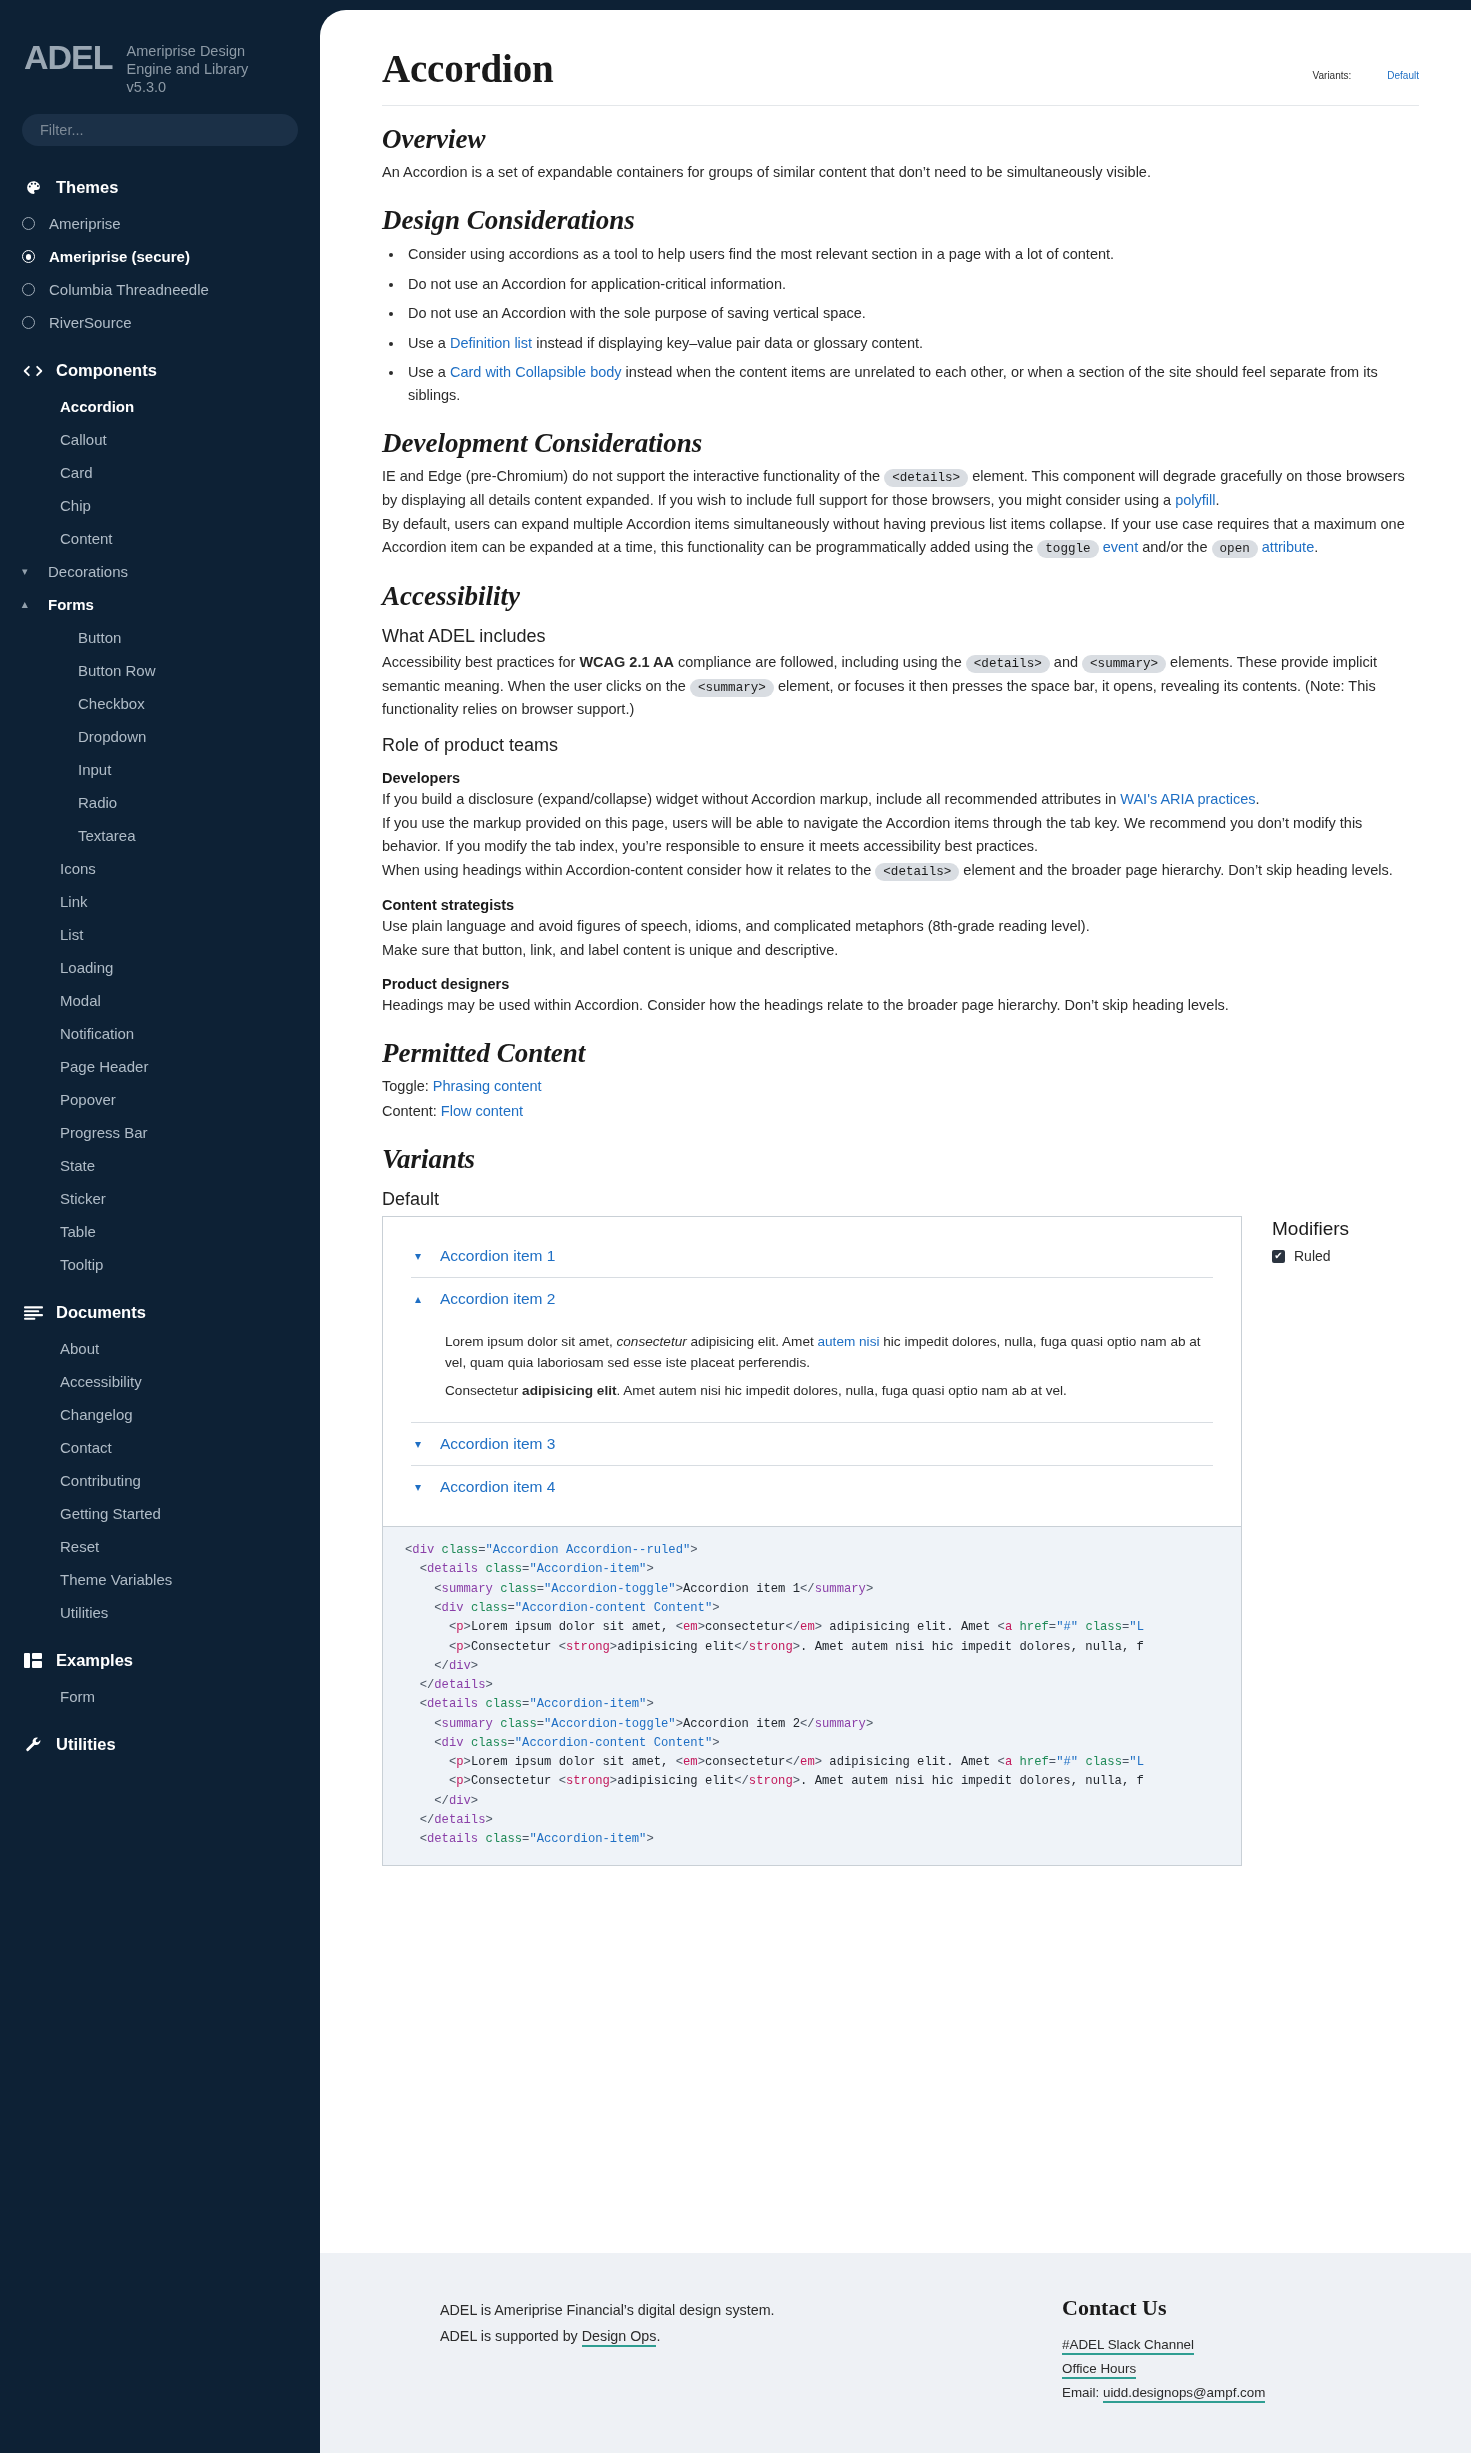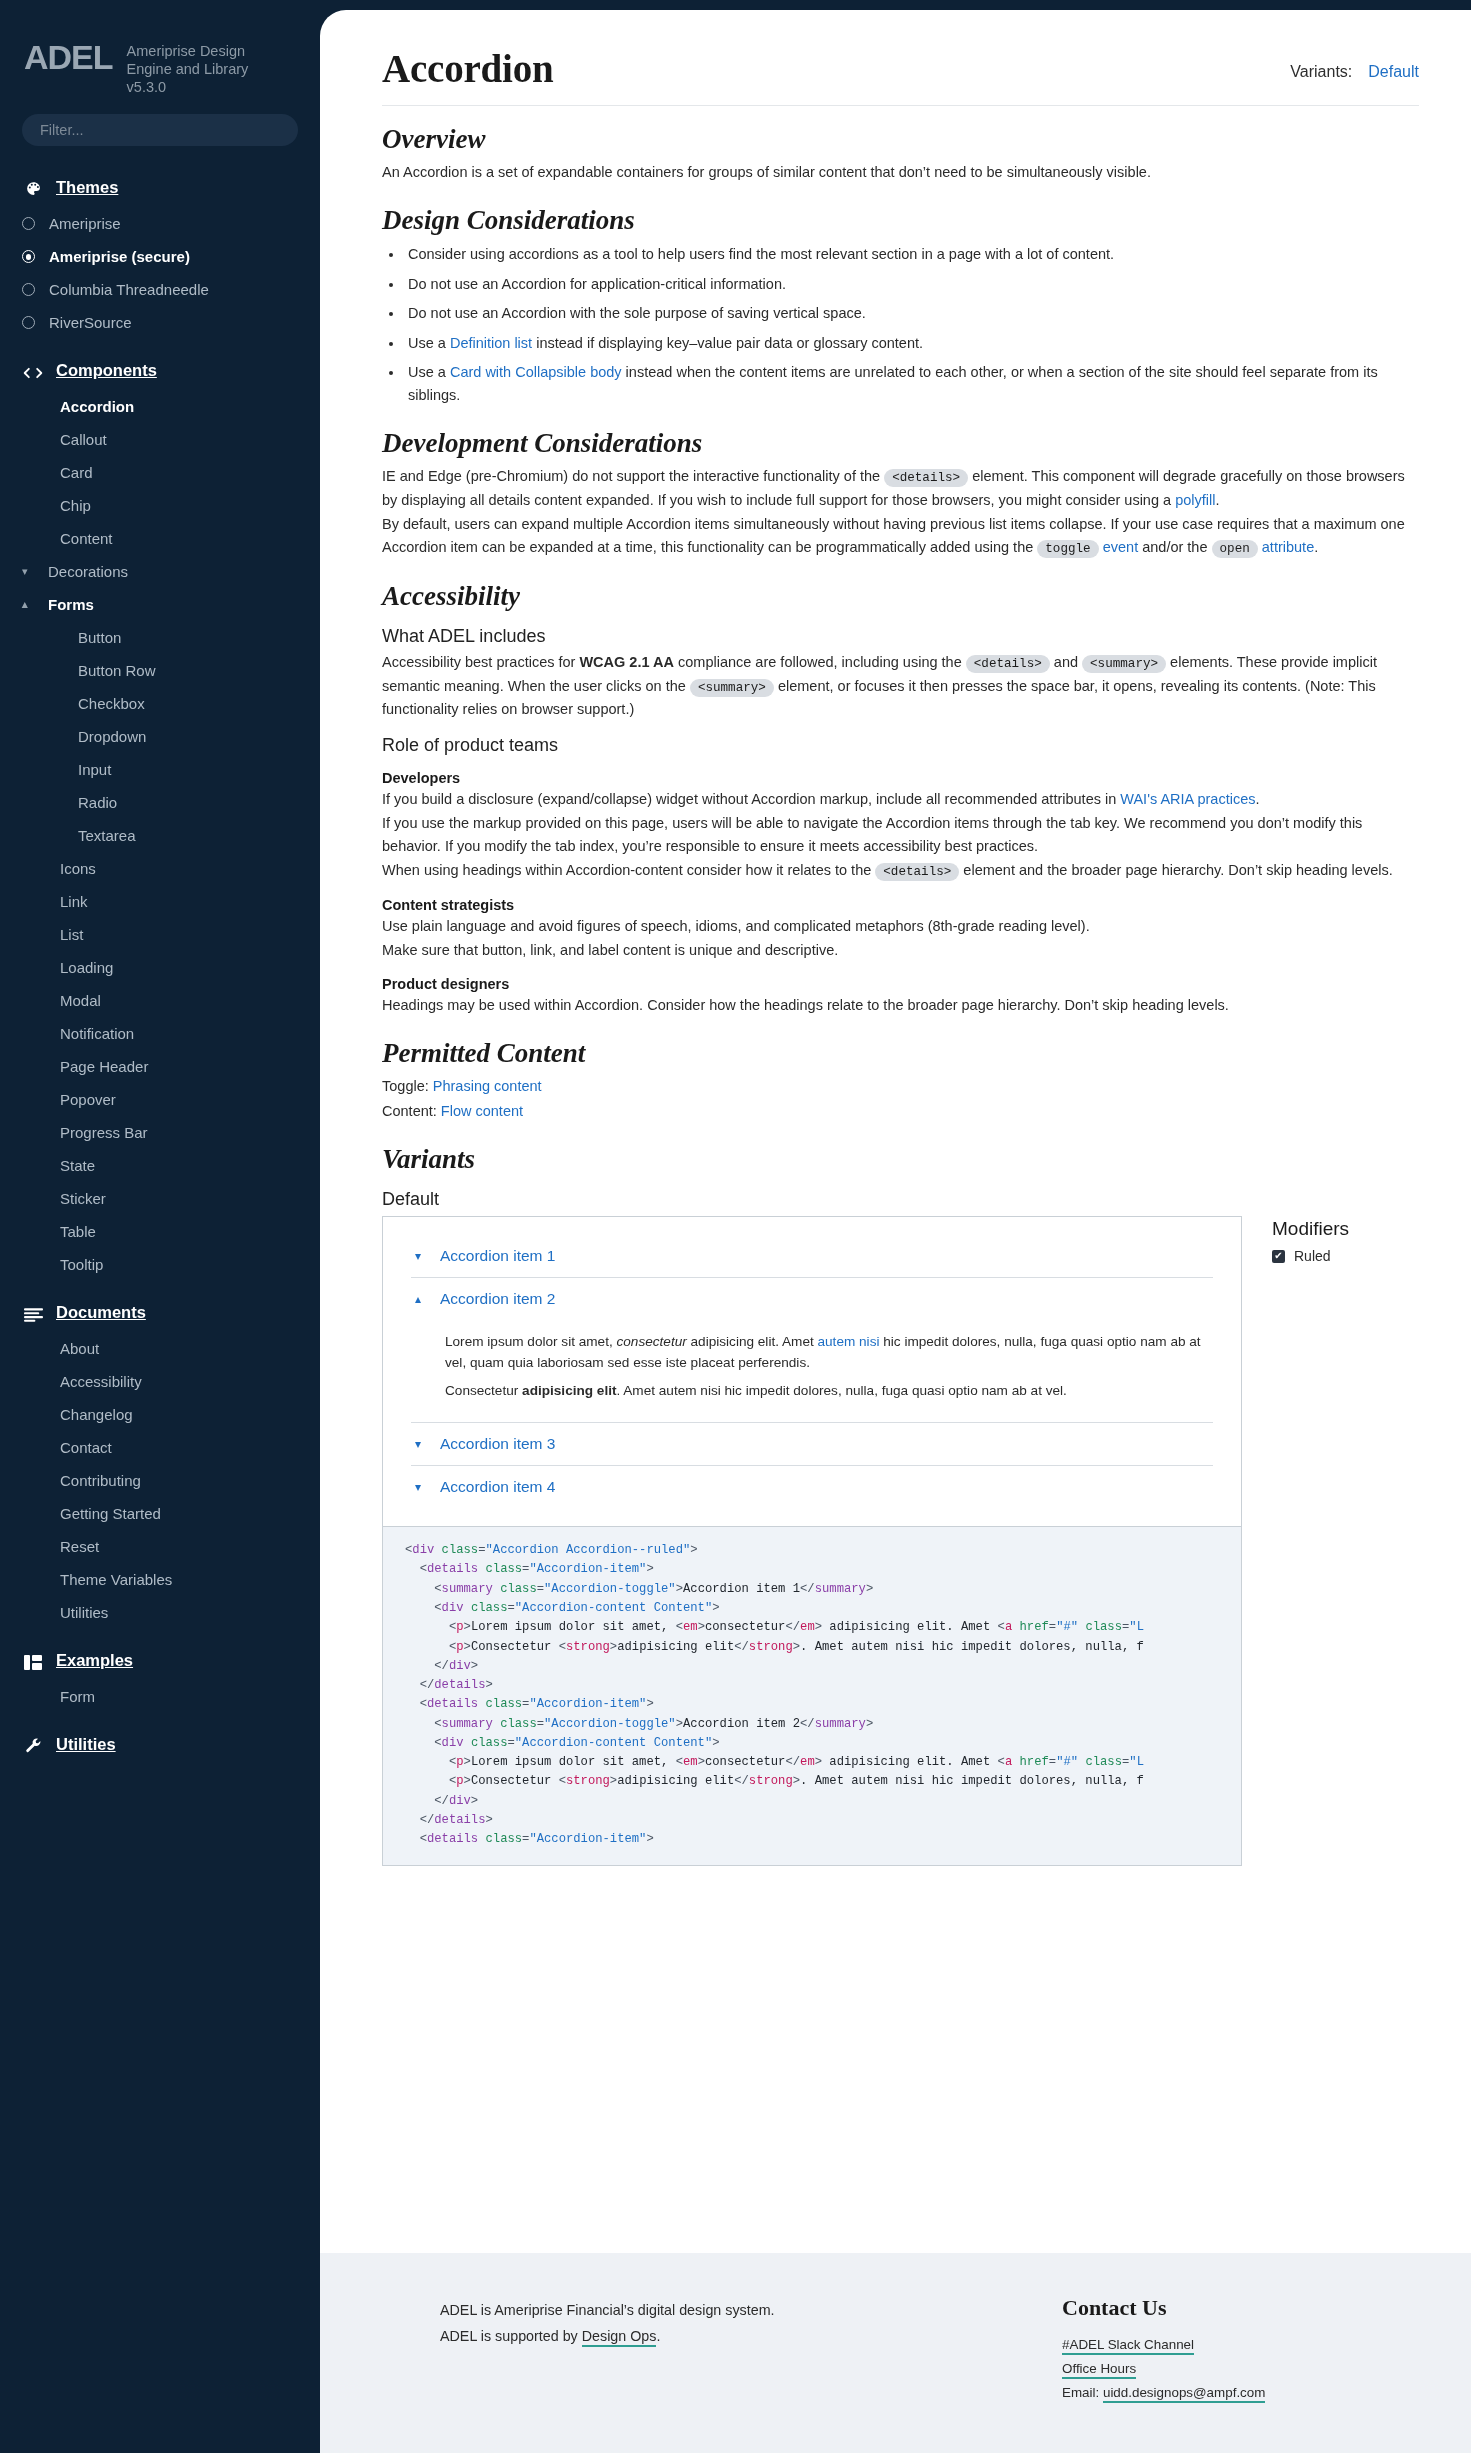--- a/index.html
+++ b/index.html
@@ -48,25 +48,24 @@
     color: #c6d0d9;
     font-size: 14.5px;
     padding: 0 18px;
     outline: none;
     font-family: "Liberation Sans", sans-serif;
   }
   .filter-input::placeholder { color:#7d8a97; }
 
   .nav { padding: 22px 0 40px 0; }
   .nav-group-head {
-    display:flex; align-items:flex-end; gap:12px;
+    display:flex; align-items:center; gap:12px;
     padding: 10px 22px 10px 22px;
     color:#ffffff; font-weight:700; font-size:16.5px;
     cursor:pointer;
-    text-decoration:underline;
   }
   .nav-group-head .gicon { width:22px; display:inline-flex; justify-content:center; }
   .nav-item {
     display:flex; align-items:center;
     padding: 8px 22px 8px 36px;
     font-size: 15px;
     color: #b0bcc7;
     cursor: pointer;
   }
   .nav-item.radio { padding-left:22px; gap:14px;align-items:center; }
@@ -95,21 +94,21 @@
     position:relative;
     margin-top: 10px;
   }
   .content { padding: 36px 52px 0 62px; flex: 1 1 auto; }
 
   .page-head { display:flex; align-items:flex-end; justify-content:space-between; }
   h1.page-title {
     font-family:"Liberation Serif", serif;
     font-size: 39px; font-weight: 700; margin:0; color:#1a1a1a; letter-spacing:-0.2px;
   }
-  .variants-ctl { font-size:16px; color:#2e2e2e; padding-bottom:10px; display:flex; gap:16px;}
+  .variants-ctl { font-size:10px; color:#2e2e2e; padding-bottom:10px; display:flex; gap:36px;}
   .variants-ctl a { color:#1f6fc4; text-decoration:none; cursor:pointer; }
   .title-rule { border:0; border-top:1px solid #e4e7ea; margin: 14px 0 18px 0; }
 
   h2.sec {
     font-family:"Liberation Serif", serif;
     font-size: 27px; font-weight:700; margin: 22px 0 6px 0; color:#1a1a1a;font-style:italic;
   }
   h2.sec.first { margin-top: 2px; }
   h3.sub {
     font-size: 18px; font-weight: 400; margin: 14px 0 4px 0; color:#222;

